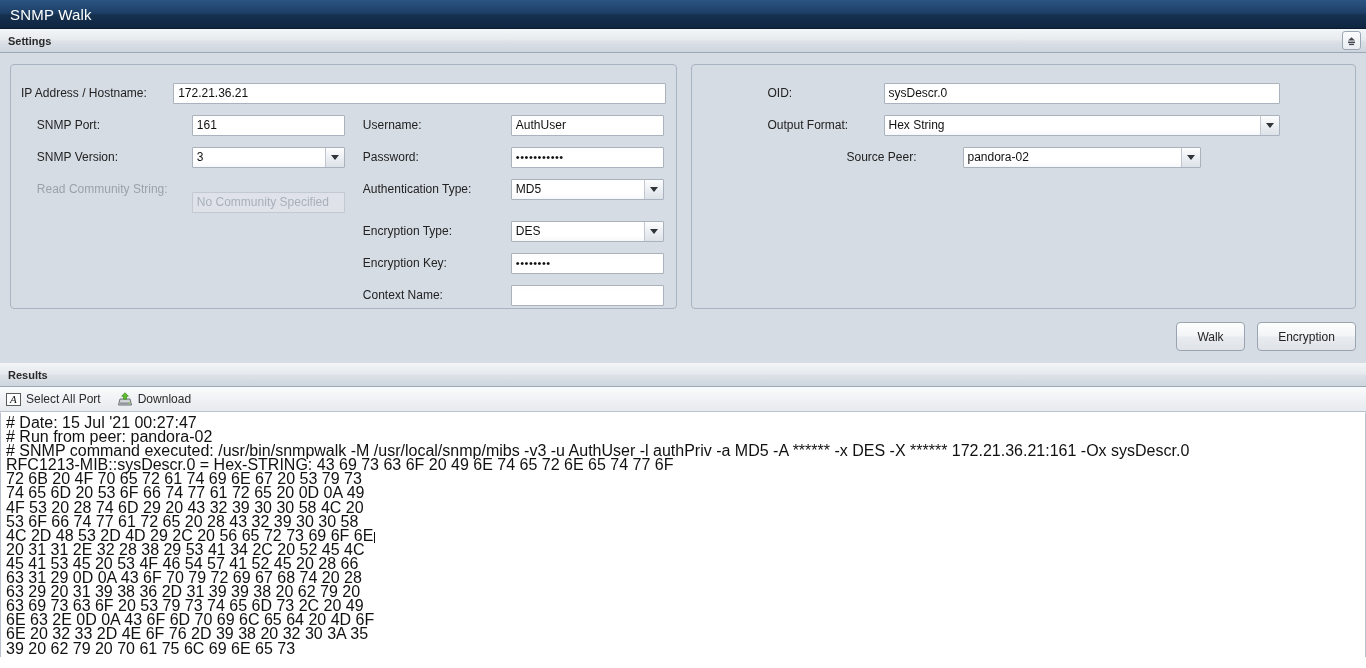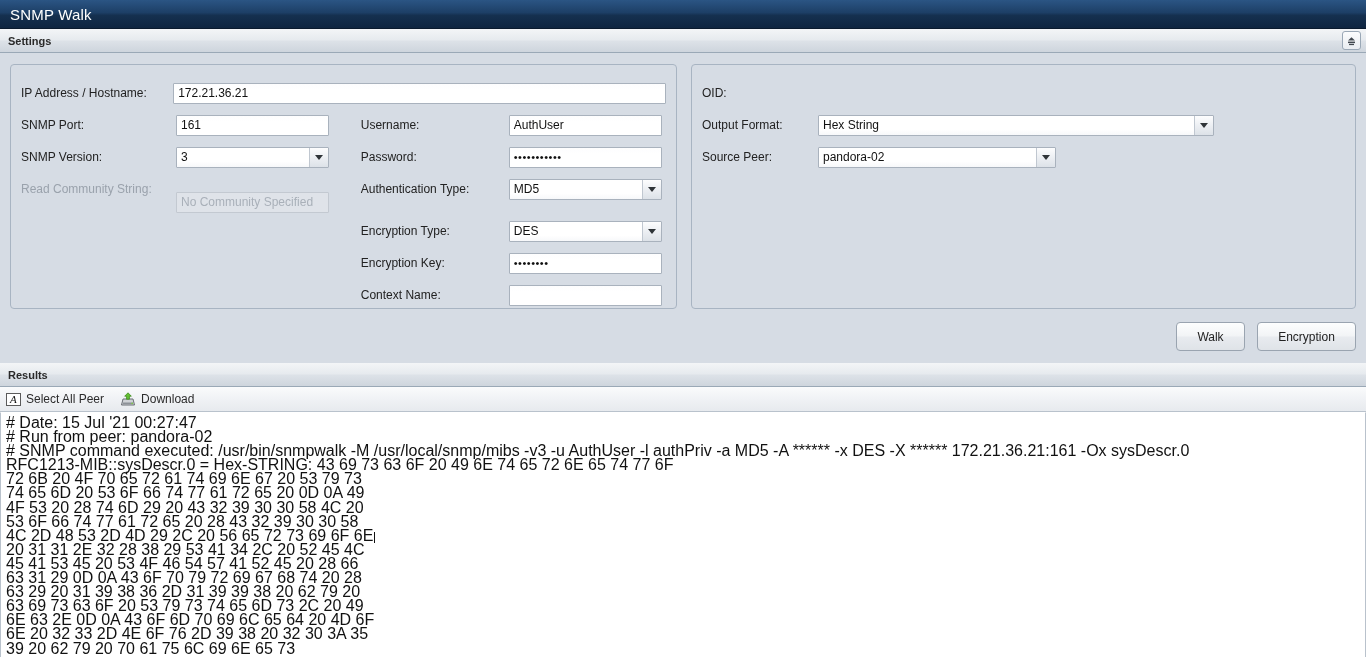--- a/index.html
+++ b/index.html
@@ -74,20 +74,21 @@
     background: transparent;
     padding: 12px 10px 12px 10px;
   }
   .panel-left { width: 667px; height: 245px; }
   .panel-right { width: 665px; height: 245px; }
 
   .row {
     display: flex;
     align-items: center;
     height: 32px;
+    justify-content: center;
   }
   .lbl {
     font-size: 12px;
     color: #222;
     text-align: left;
     white-space: nowrap;
   }
   .lbl.dim { color: #9aa2ac; }
 
   
@@ -300,20 +301,21 @@
             <div class="lbl" style="width:148px">Context Name:</div>
             <div class="inp" style="width:153px"></div>
           </div>
         </div>
       </div>
     </div>
 
     <div class="panel panel-right">
       <div class="row">
         <div class="lbl" style="width:116px">OID:</div>
+        <div class="inp" style="width:396px">sysDescr.0</div>
       </div>
       <div class="row">
         <div class="lbl" style="width:116px">Output Format:</div>
         <div class="sel" style="width:396px">
           <div class="sel-val">Hex String</div>
           <div class="sel-arrow">
               <span class="caret"></span>
             </div>
         </div>
       </div>
@@ -340,21 +342,21 @@
 </div>
 
 <div class="results-toolbar">
   <div class="tool-item">
     <span>
       <svg width="15" height="15" viewBox="0 0 15 15">
         <rect x="0.5" y="1.5" width="14" height="12" fill="#ffffff" stroke="#5b5b5b" stroke-width="1"></rect>
         <text x="7.3" y="11.4" font-family="Liberation Serif, serif" font-size="11" font-style="italic" text-anchor="middle" fill="#111">A</text>
       </svg>
     </span>
-    <span>Select All Peer</span>
+    <span>Select All Port</span>
   </div>
   <div class="tool-item">
     <span>
       <svg width="16" height="15" viewBox="0 0 16 15">
         <path d="M3 7 L13 7 L14.5 13 L1.5 13 Z" fill="#cfd2d6" stroke="#6a6f75" stroke-width="1"></path>
         <rect x="3" y="10.5" width="10" height="1.6" fill="#8d9298"></rect>
         <circle cx="12.2" cy="11.4" r="0.8" fill="#7fcf46"></circle>
         <path d="M8 0.8 L11.3 4.2 L9.4 4.2 L9.4 7.2 L6.6 7.2 L6.6 4.2 L4.7 4.2 Z" fill="#63c132" stroke="#3d8a1d" stroke-width="0.8"></path>
       </svg>
     </span>

